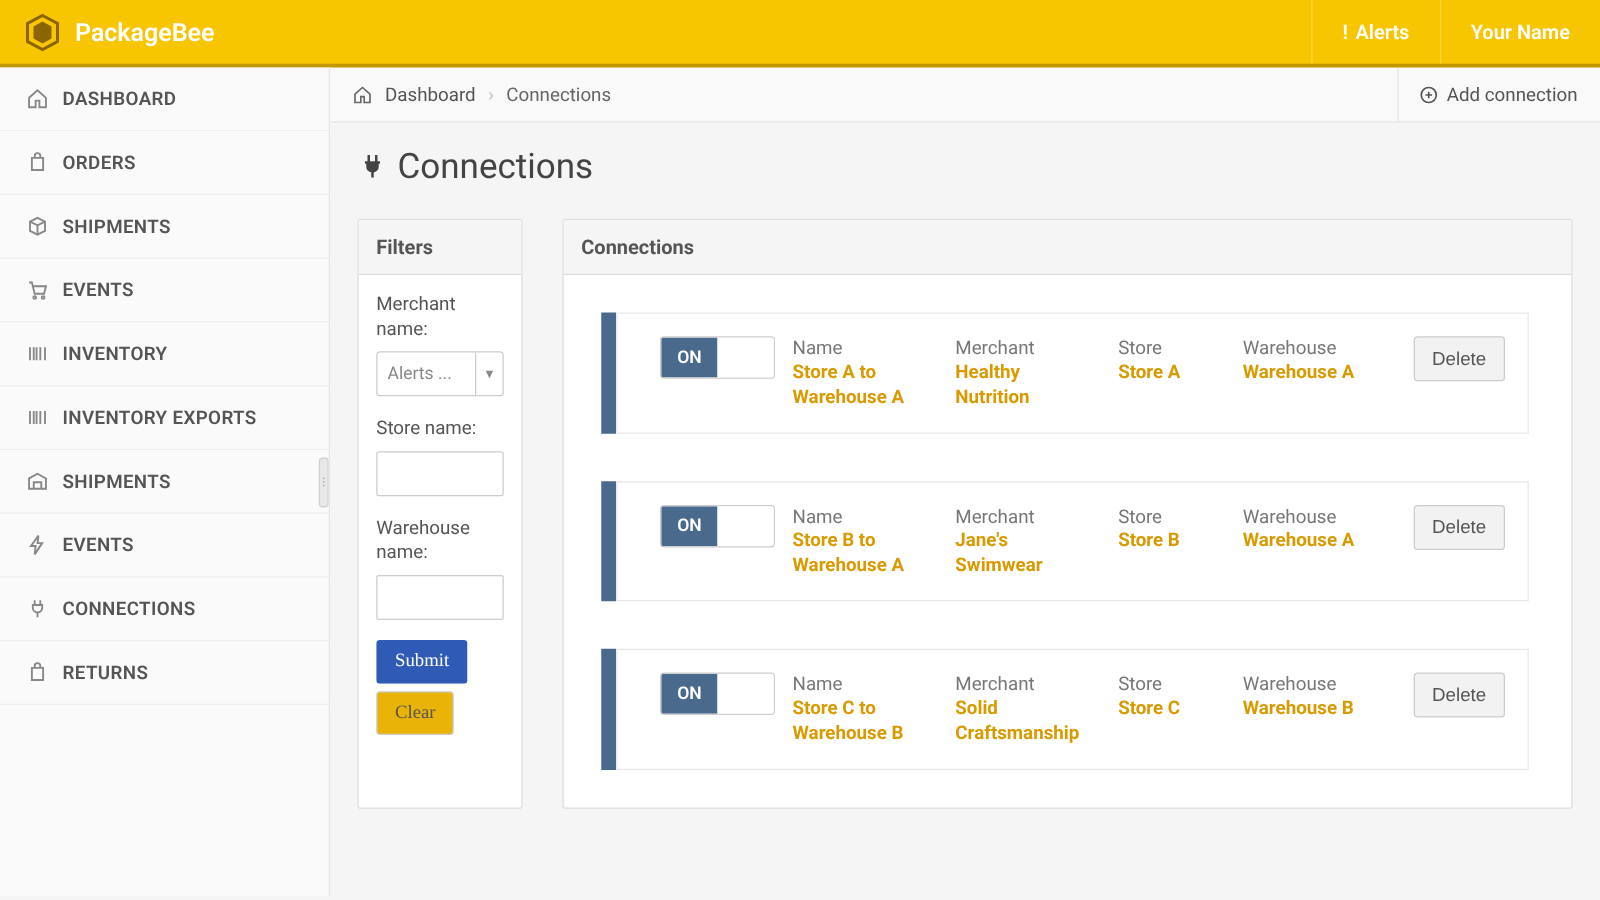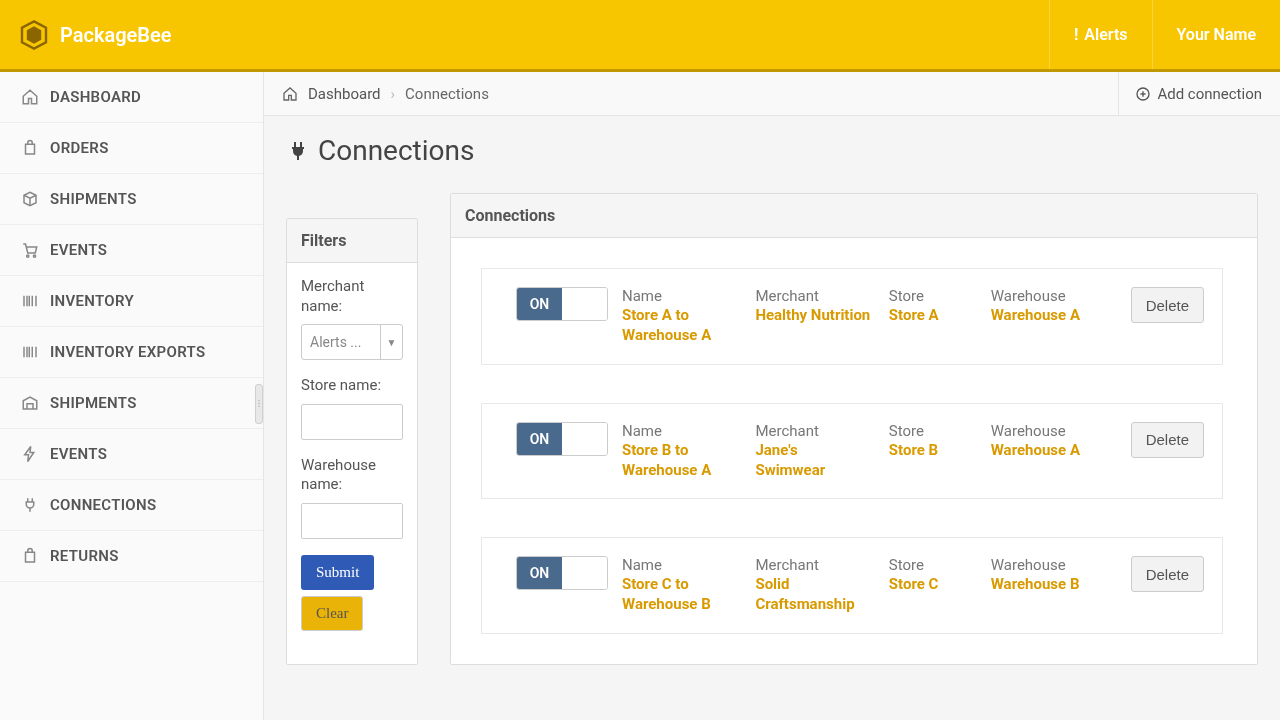--- a/index.html
+++ b/index.html
@@ -1,19 +1,19 @@
 <!DOCTYPE html>
 <html><head>
 <meta charset="utf-8">
 <style>
 * { box-sizing: border-box; margin: 0; padding: 0; }
 body { font-family: -apple-system, BlinkMacSystemFont, "Segoe UI", Roboto, Helvetica, Arial, sans-serif; font-size: 14px; color: #333; background: #f5f5f5; width: 1280px; height: 720px; overflow: hidden; }
 
 
-.header { background: #f7c600; height: 72px; display: flex; align-items: center; border-bottom: 3px solid #c19800; }
+.header { background: #f7c600; height: 54px; display: flex; align-items: center; border-bottom: 3px solid #c19800; }
 .logo-area { display: flex; align-items: center; padding-left: 18px; flex: 1; }
 .logo-icon { width: 32px; height: 32px; }
 .brand { color: #fff; font-size: 20px; font-weight: 600; margin-left: 10px; }
 .header-right { display: flex; height: 100%; }
 .header-btn { display: flex; align-items: center; padding: 0 24px; color: #fff; font-weight: 600; font-size: 16px; cursor: pointer; border-left: 1px solid rgba(255,255,255,0.25); }
 .alert-icon { margin-right: 6px; font-weight: bold; }
 
 
 .layout { display: flex; height: calc(100% - 57px); }
 
@@ -34,36 +34,36 @@
 
 .page-body { padding: 18px 22px; overflow-y: auto; flex: 1; }
 .page-title { font-size: 28px; font-weight: 400; color: #444; margin-bottom: 26px; display:flex; align-items:center; }
 .page-title-icon { margin-right: 8px; }
 
 .main-row { display: flex; gap: 32px; }
 
 
 .panel { background: #fff; border: 1px solid #ddd; border-radius: 2px; }
 .panel-header { background: #f5f5f5; padding: 12px 14px; font-weight: 700; color: #555; border-bottom: 1px solid #ddd; font-size: 16px; }
-.filters-panel { width: 132px; min-width: 132px; flex: 0 0 132px; margin-top: 25px; }
+.filters-panel { width: 132px; min-width: 132px; flex: 0 0 132px; }
 .filters-body { padding: 14px; }
 .form-label { font-size: 15px; color: #555; margin-bottom: 8px; display: block; line-height:1.3; }
 .select-wrap { display: flex; border: 1px solid #ccc; border-radius: 3px; height: 36px; overflow: hidden; margin-bottom: 16px; }
 .select-display { flex: 1; display: flex; align-items: center; padding: 0 8px; color: #888; font-size: 14px; overflow:hidden; white-space:nowrap; text-overflow:ellipsis;}
 .select-caret { width: 22px; border-left: 1px solid #ccc; display: flex; align-items: center; justify-content: center; color: #888; font-size: 10px; }
 .text-input { width: 100%; border: 1px solid #ccc; height: 36px; border-radius: 2px; margin-bottom: 16px; padding: 0 8px; font-size: 14px; }
 .btn { display: inline-block; padding: 8px 14px; border-radius: 3px; cursor: pointer; font-size: 15px; border: 1px solid transparent; font-family: Liberation Serif, serif; }
 .btn-primary { background: #2f5bb7; color: #fff; }
 .btn-default { background: #eab308; border-color: #ccc; color: #555; }
 .filter-buttons { display:flex; flex-direction:column; gap:6px; align-items:flex-start;}
 
 
 .connections-panel { flex: 1; }
 .conn-list { padding: 30px 0 30px 30px; display: flex; flex-direction: column; gap: 38px; }
-.conn-row { display: flex; flex-direction: column; }
+.conn-row { display: flex; }
 .conn-accent { width: 12px; background: #4a6a8d; }
 .conn-card { flex: 1; background: #fff; border: 1px solid #e8e8e8; padding: 18px 18px 18px 34px; display: flex; align-items: flex-start; gap: 14px; margin-right: 34px; }
 .toggle { width: 92px; height: 34px; border: 1px solid #ccc; border-radius: 3px; display: flex; overflow: hidden; flex-shrink:0;}
 .toggle-on { width: 50%; background: #4a6a8d; color: #fff; display: flex; align-items: center; justify-content: center; font-weight: 600; font-size: 14px; }
 .toggle-off { width: 50%; background: #fff; }
 .conn-fields { flex: 1; display: grid; grid-template-columns: 1.1fr 1.1fr 0.8fr 1.2fr; gap: 8px 18px; }
 .field-label { color: #777; font-size: 15px; }
 .field-value { color: #d99a00; font-weight: 700; font-size: 15px; cursor: pointer; line-height:1.35; }
 .delete-btn { background: #f2f2f2; border: 1px solid #ccc; color: #555; padding: 8px 14px; border-radius: 3px; cursor: pointer; font-size: 15px; height: 36px; flex-shrink:0;}
 

